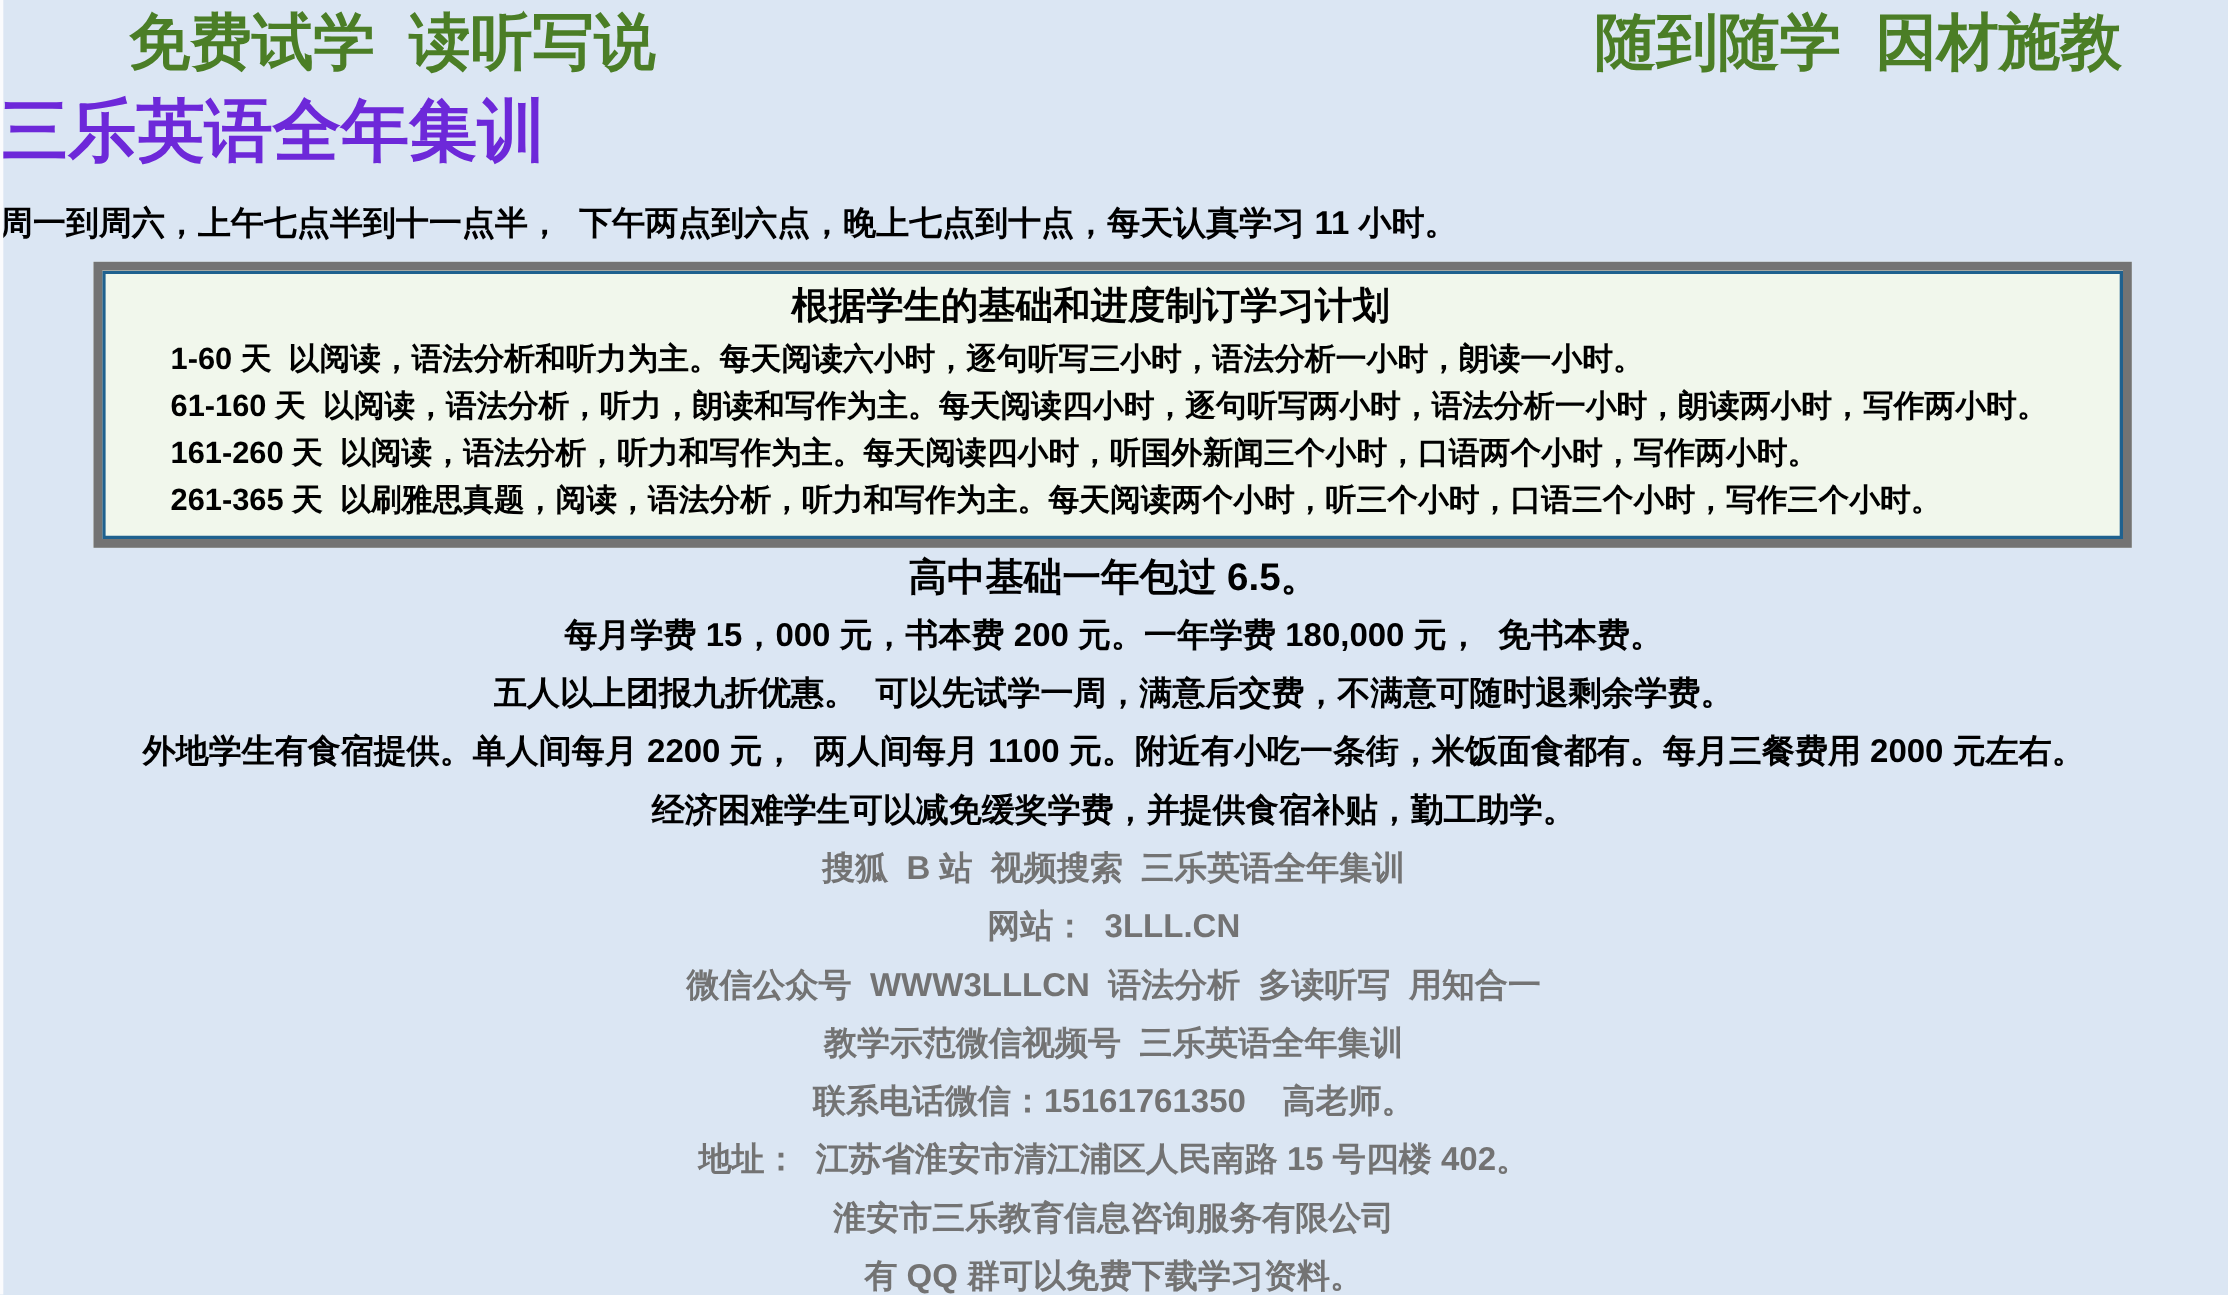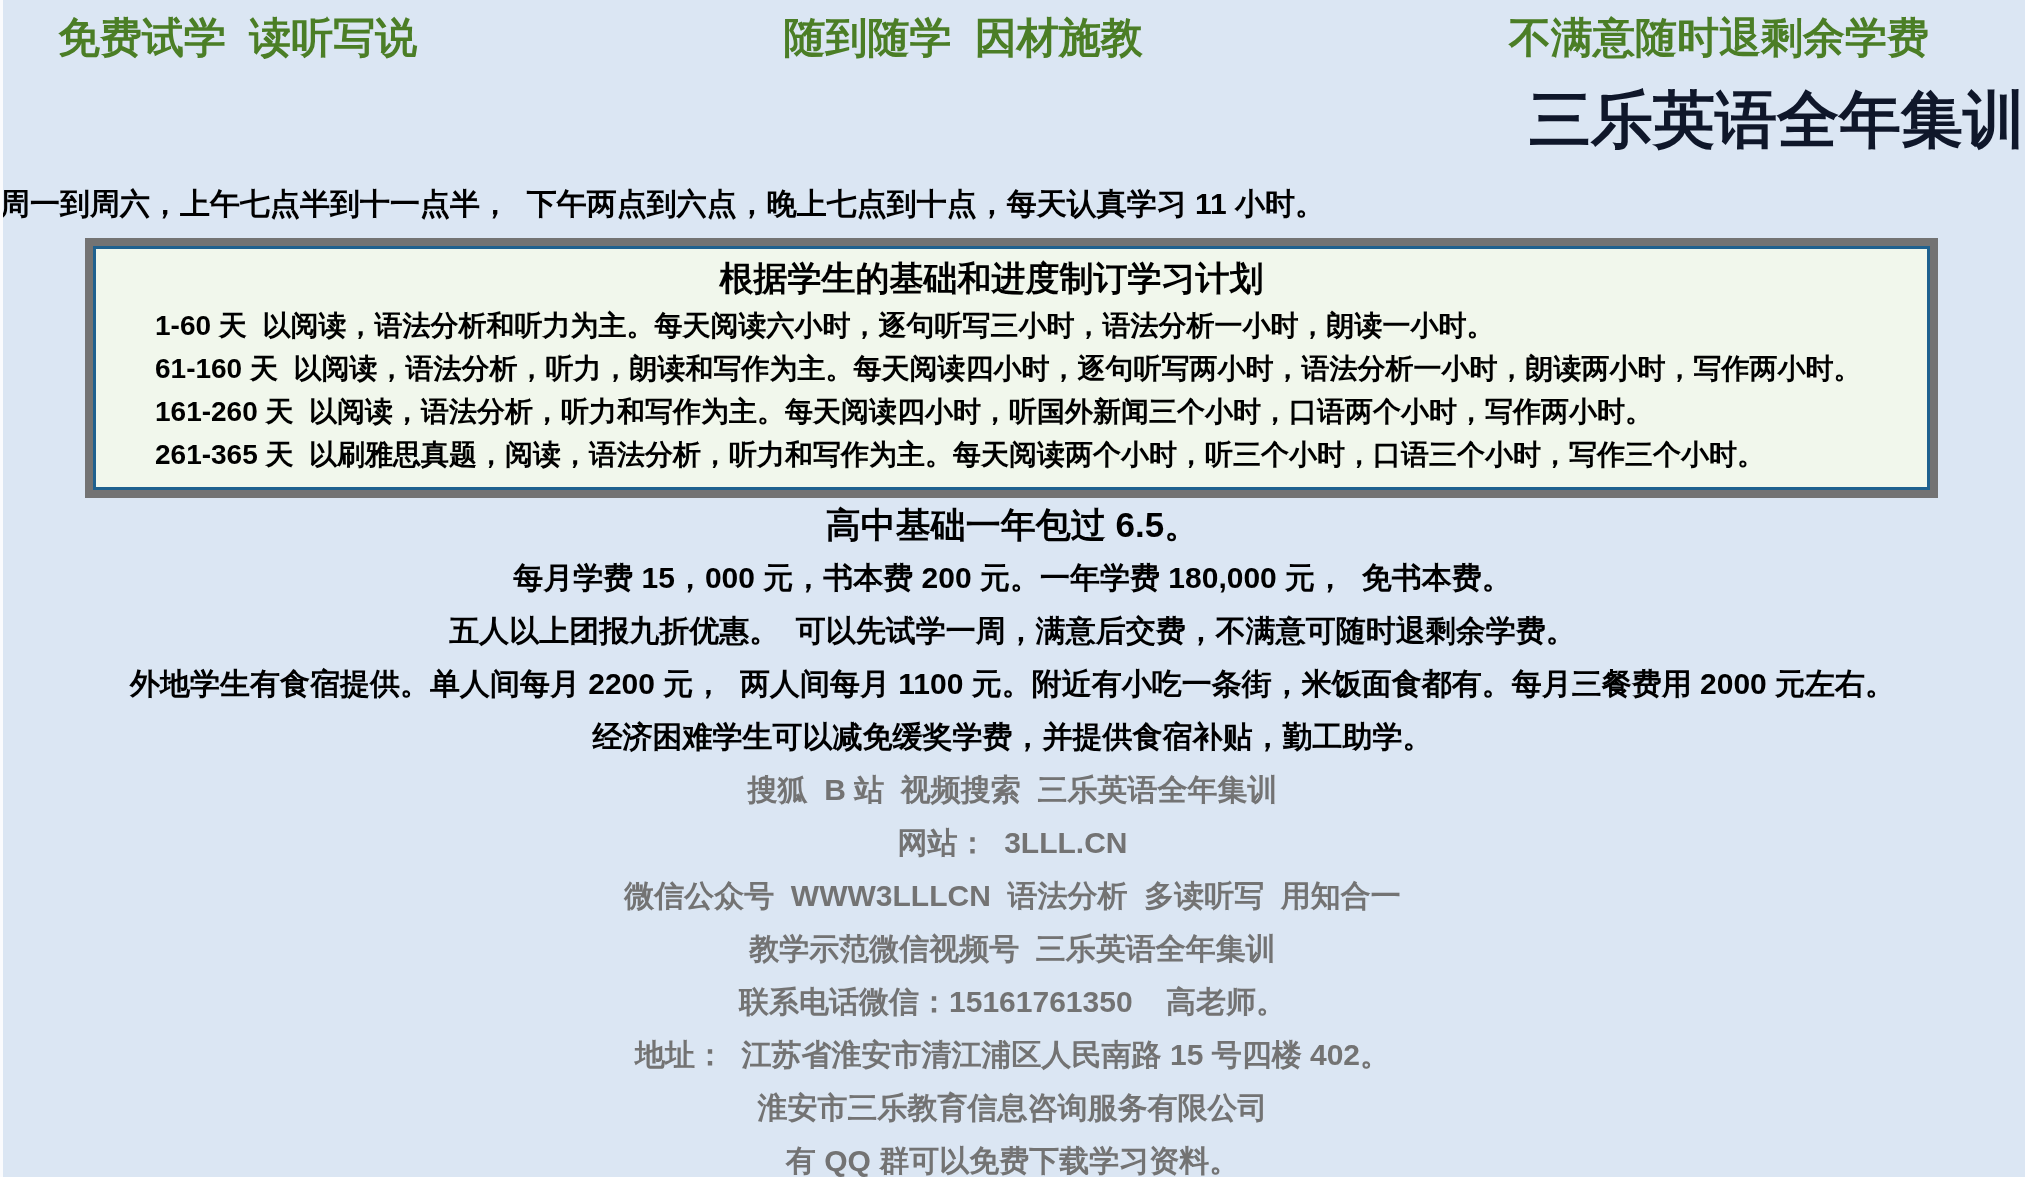--- a/index.html
+++ b/index.html
@@ -16,33 +16,33 @@
   .left-edge {
     position: absolute;
     left: 0; top: 0; bottom: 0;
     width: 3px;
     background: #fafbfd;
   }
   .top-row {
     display: flex;
     justify-content: space-between;
     align-items: center;
-    padding: 14px 96px 0 58px;
-    font-size: 42px;
+    padding: 14px 96px 0 117px;
+    font-size: 56px;
     line-height: 48px;
     color: #4b7e26;
     white-space: pre-wrap;
   }
   .page-title {
     margin: 24px 0 0 0;
-    text-align: right;
+    text-align: left;
     font-size: 62px;
     line-height: 68px;
     font-weight: bold;
-    color: #0f172a;
+    color: #6d28d9;
   }
   .daily-schedule {
     margin-top: 32px;
     font-size: 30px;
     line-height: 36px;
     white-space: pre-wrap;
   }
   .plan-box {
     margin: 16px 87px 0 85px;
     background: #f1f7ec;
@@ -73,21 +73,20 @@
   .blue { color: #737373; }
 </style>
 </head>
 <body>
 
 <div class="left-edge"></div>
 
 <div class="top-row">
   <span>免费试学  读听写说</span>
   <span>随到随学  因材施教</span>
-  <span>不满意随时退剩余学费</span>
 </div>
 
 <h1 class="page-title">三乐英语全年集训</h1>
 
 <div class="daily-schedule">周一到周六，上午七点半到十一点半，  下午两点到六点，晚上七点到十点，每天认真学习 11 小时。</div>
 
 <div class="plan-box">
   <div class="plan-title">根据学生的基础和进度制订学习计划</div>
   <div class="plan-line">1-60 天  以阅读，语法分析和听力为主。每天阅读六小时，逐句听写三小时，语法分析一小时，朗读一小时。</div>
   <div class="plan-line">61-160 天  以阅读，语法分析，听力，朗读和写作为主。每天阅读四小时，逐句听写两小时，语法分析一小时，朗读两小时，写作两小时。</div>

